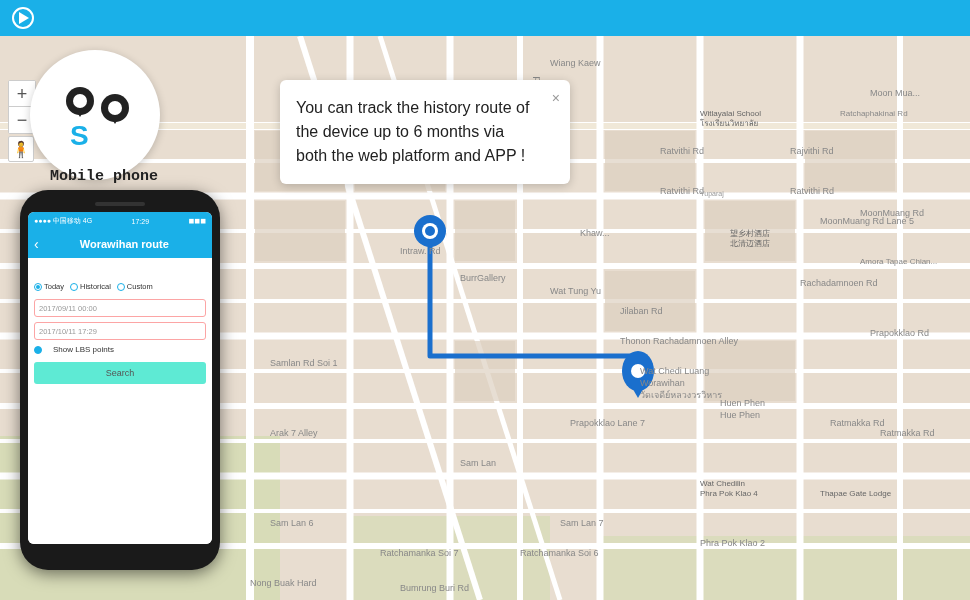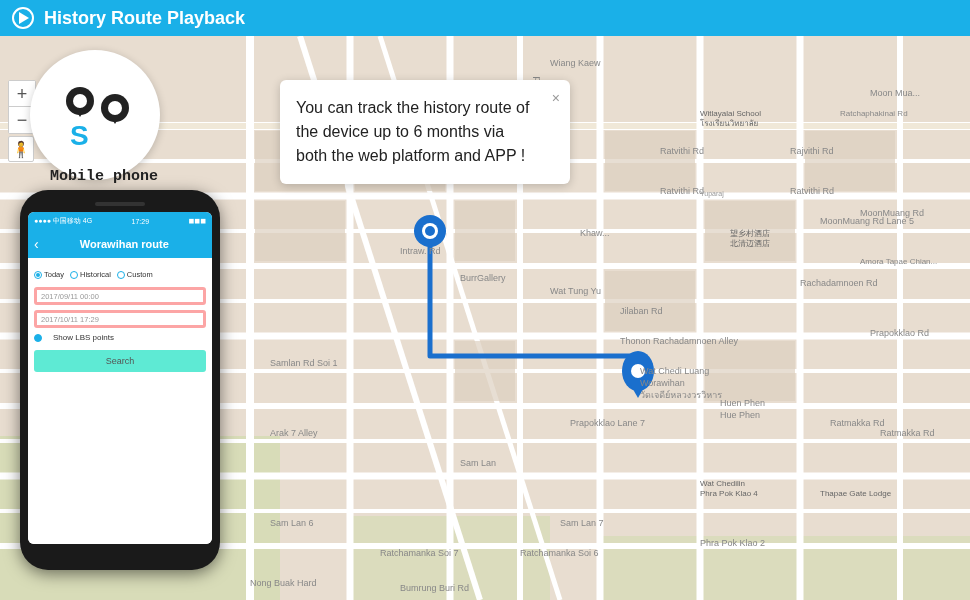--- a/index.html
+++ b/index.html
@@ -167,21 +167,21 @@
     .phone-nav-title {
       color: white;
       font-size: 11px;
       font-weight: bold;
       flex: 1;
       text-align: center;
     }
     .phone-content {
       flex: 1;
       background: white;
-      padding: 12px 6px;
+      padding: 24px 6px;
       font-size: 8px;
       color: #333;
     }
     .phone-radio-row {
       display: flex;
       gap: 6px;
       align-items: center;
       margin-bottom: 8px;
     }
     .phone-radio-item {
@@ -198,21 +198,21 @@
     }
     .radio-dot.active::after {
       content: '';
       width: 4px; height: 4px;
       background: #1ab0e8;
       border-radius: 50%;
     }
     .phone-input {
       width: 100%;
       height: 18px;
-      border: 3px solid #fca5a5;
+      border: 1px solid #fca5a5;
       border-radius: 3px;
       margin-bottom: 5px;
       padding: 0 4px;
       font-size: 7.5px;
       color: #999;
       display: flex;
       align-items: center;
     }
     .phone-checkbox-row {
       display: flex;
@@ -272,21 +272,20 @@
       color: #222;
       z-index: 61;
       font-family: Liberation Mono, monospace;
     }
   </style>
 </head>
 <body>
 
 <div id="header">
   <div class="play-icon"></div>
-  <span class="title">History Route Playback</span>
 </div>
 
 <div id="map-bg">
 
   <svg id="map-svg" viewBox="0 0 970 564" xmlns="http://www.w3.org/2000/svg">
 
     <rect width="970" height="564" fill="#e8ddd0"></rect>
 
     <rect x="0" y="400" width="280" height="164" fill="#c8dba0" opacity="0.5"></rect>
     <rect x="350" y="480" width="200" height="84" fill="#c8dba0" opacity="0.4"></rect>

